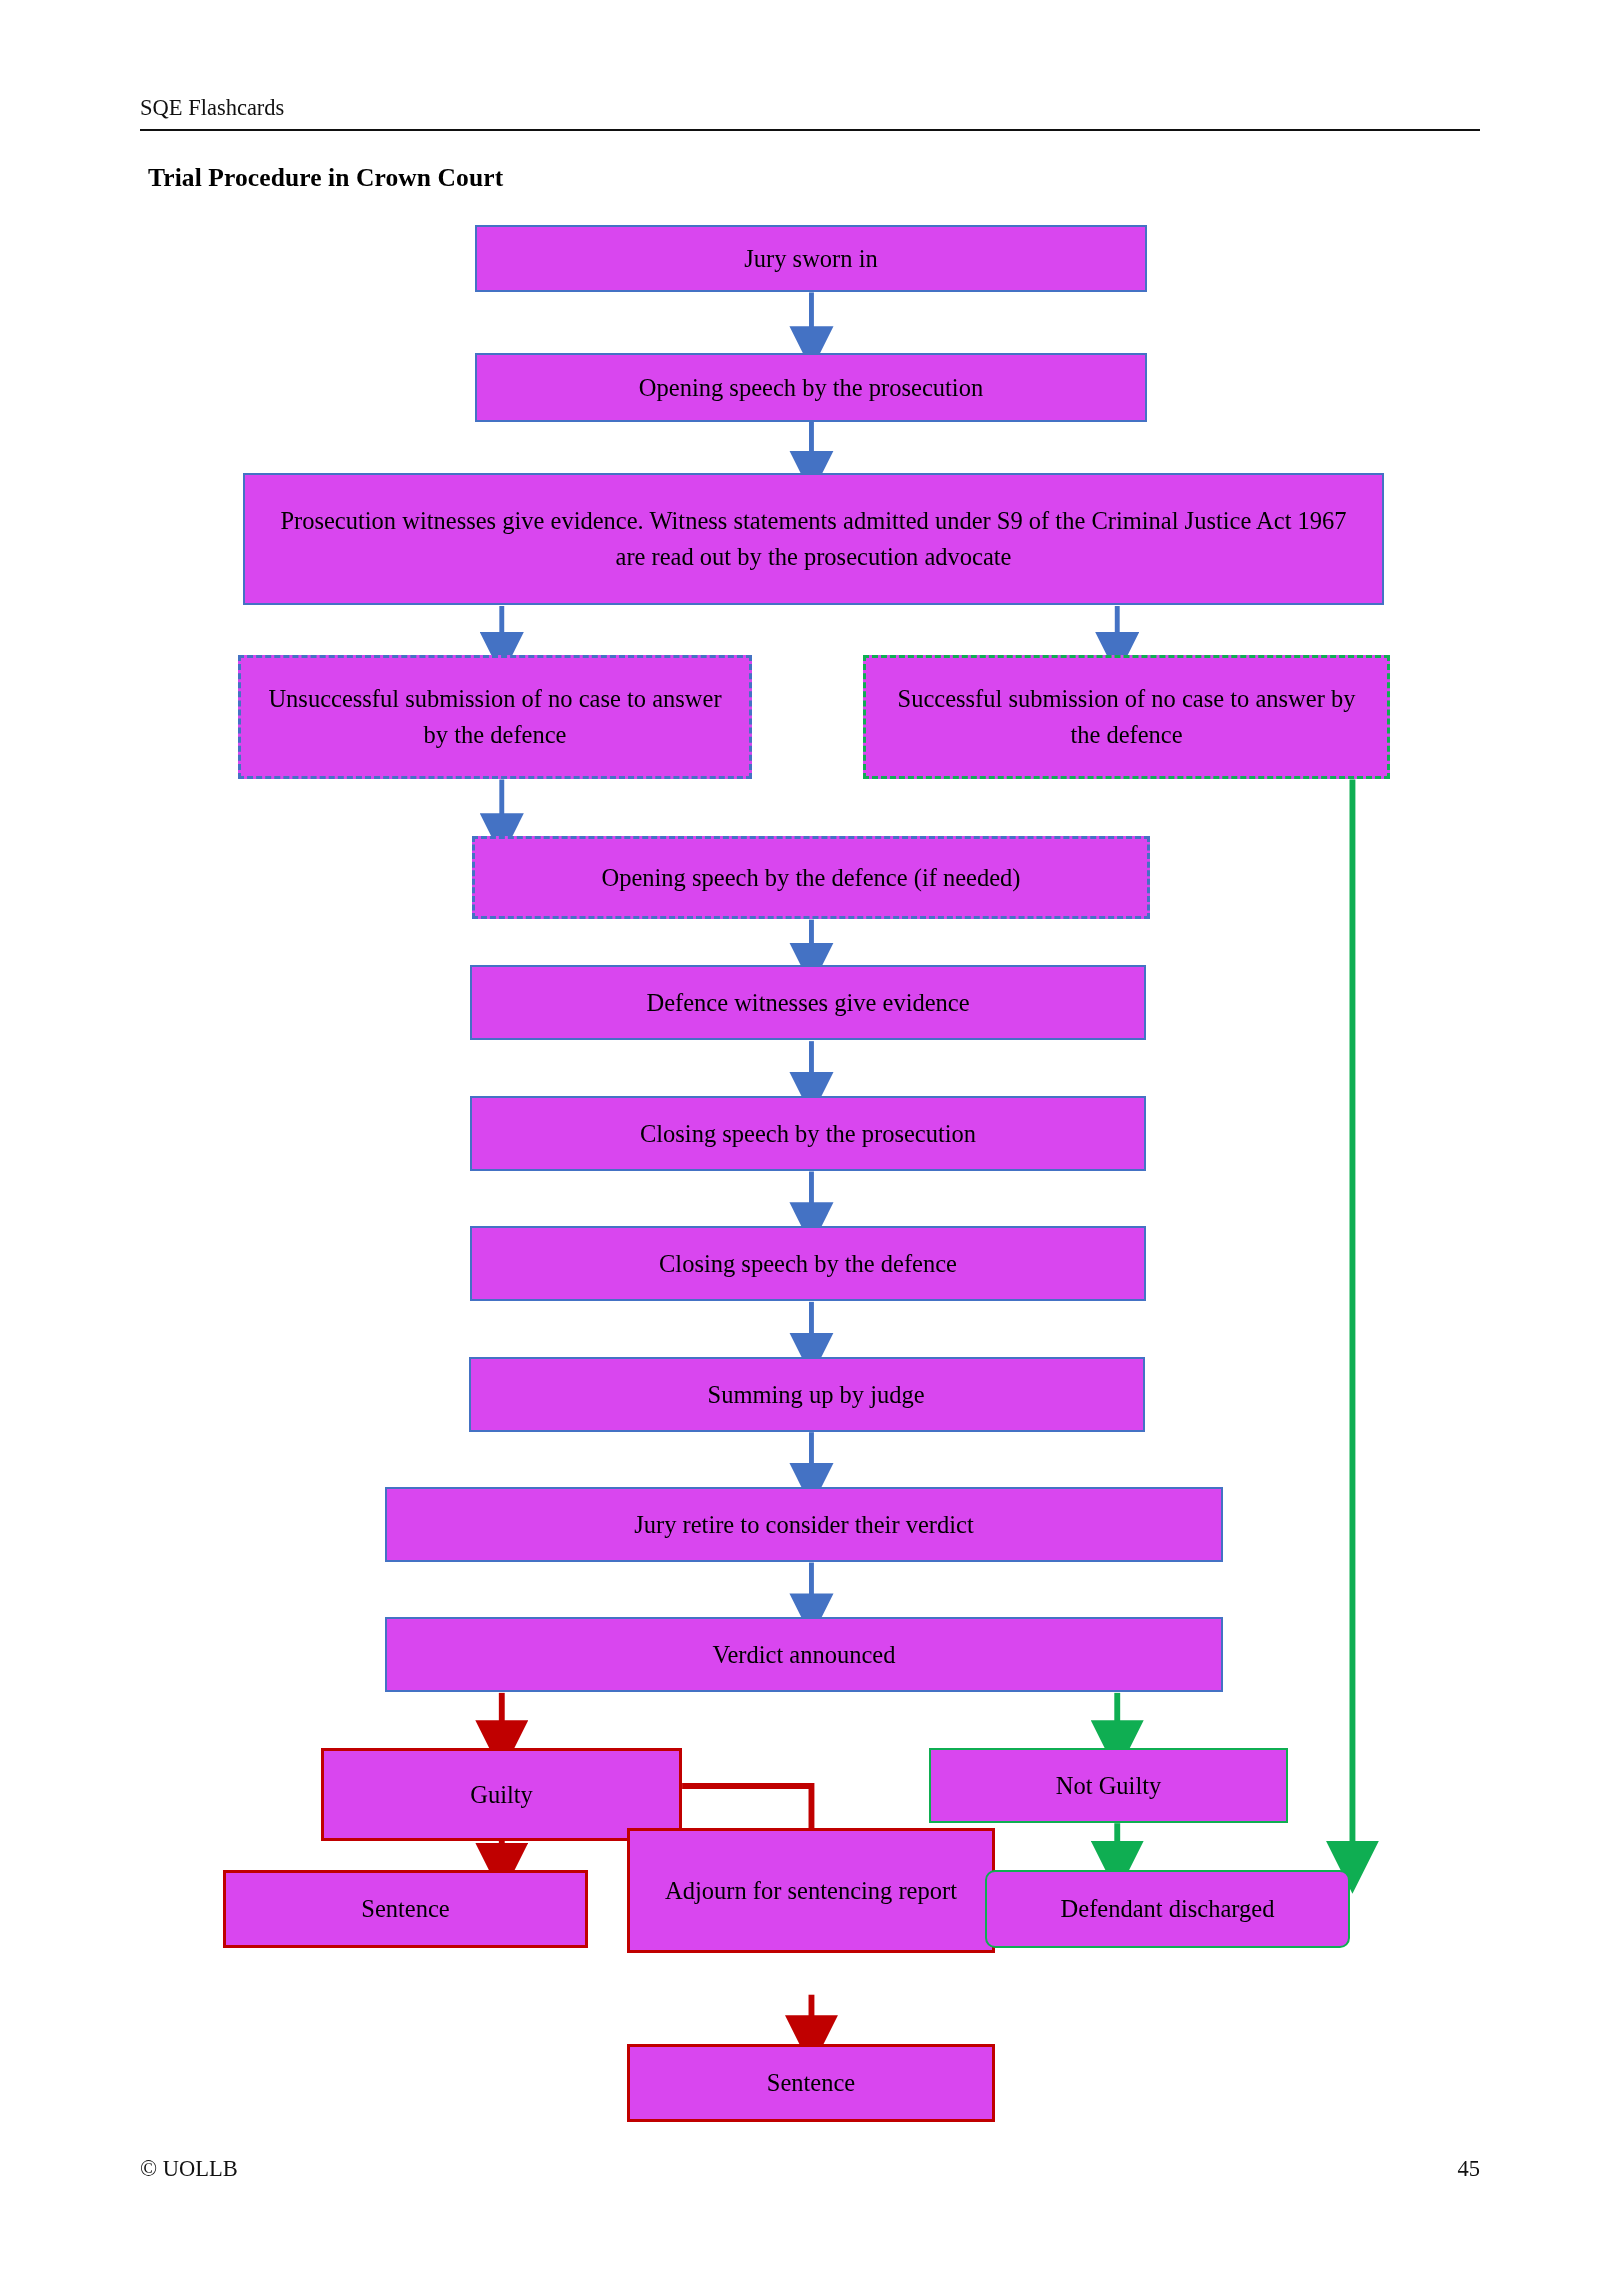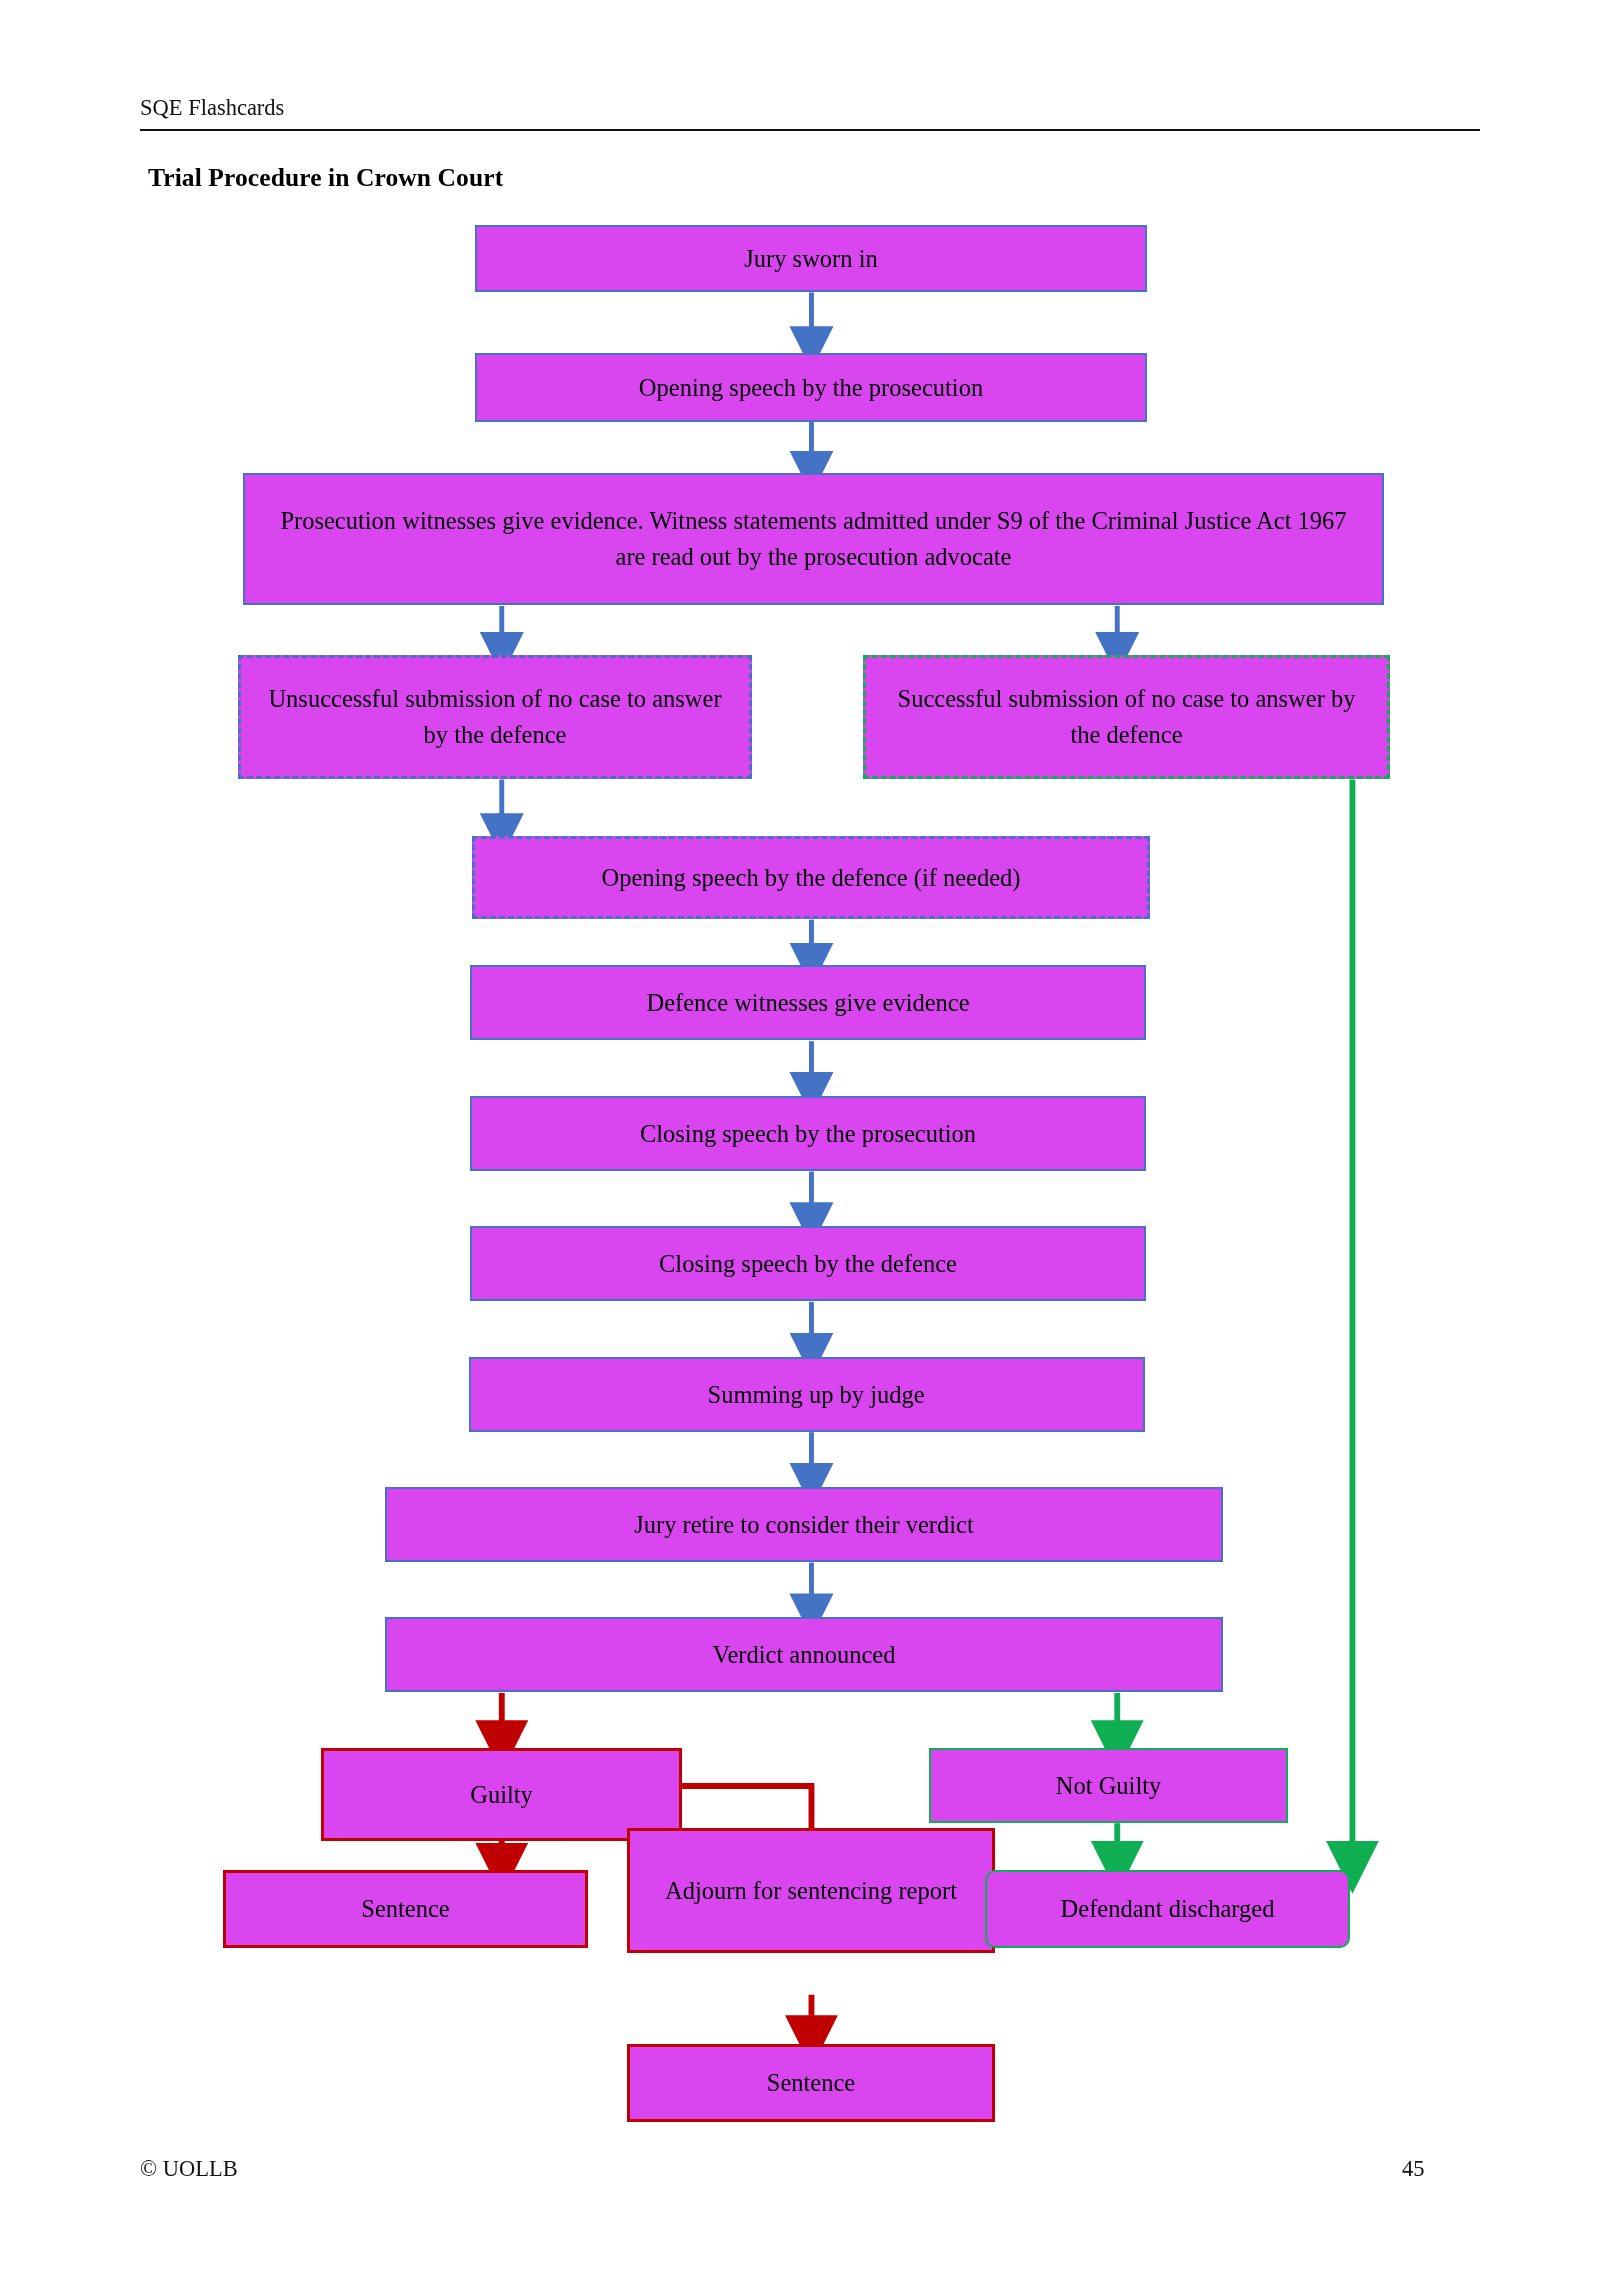--- a/index.html
+++ b/index.html
@@ -52,21 +52,21 @@
 
   .node span{display:block;}
 
   
   .footer-left{
     position:absolute;left:140px;top:2156px;
     font-size:22.5px;color:#111;
   }
   .footer-right{
     position:absolute;left:1402px;top:2156px;width:78px;
-    text-align:left;
+    text-align:right;
     font-size:22.5px;color:#111;
   }
 </style>
 </head>
 <body>
 
 <div class="page">
 
   <div class="rh">
     <div class="rh-text">SQE Flashcards</div>

